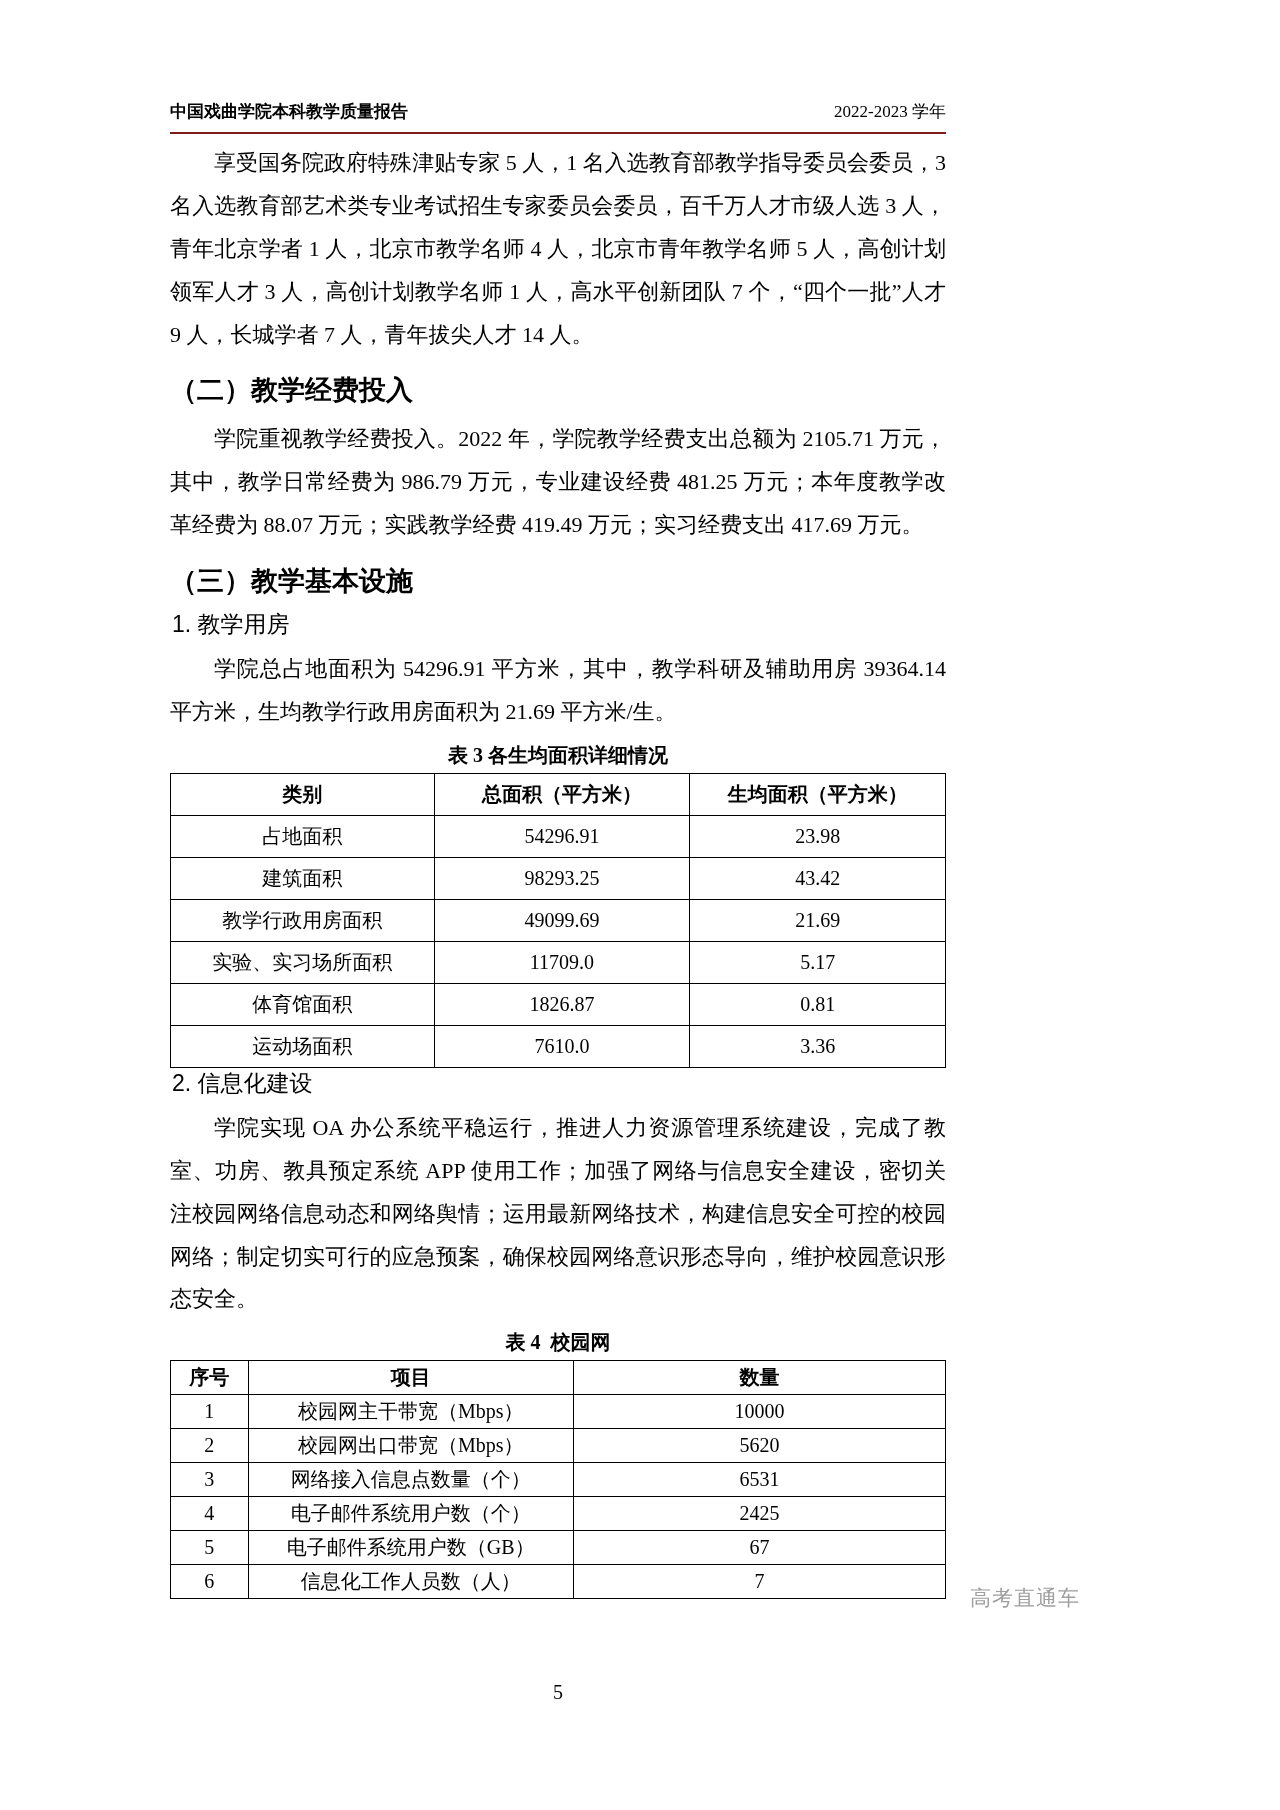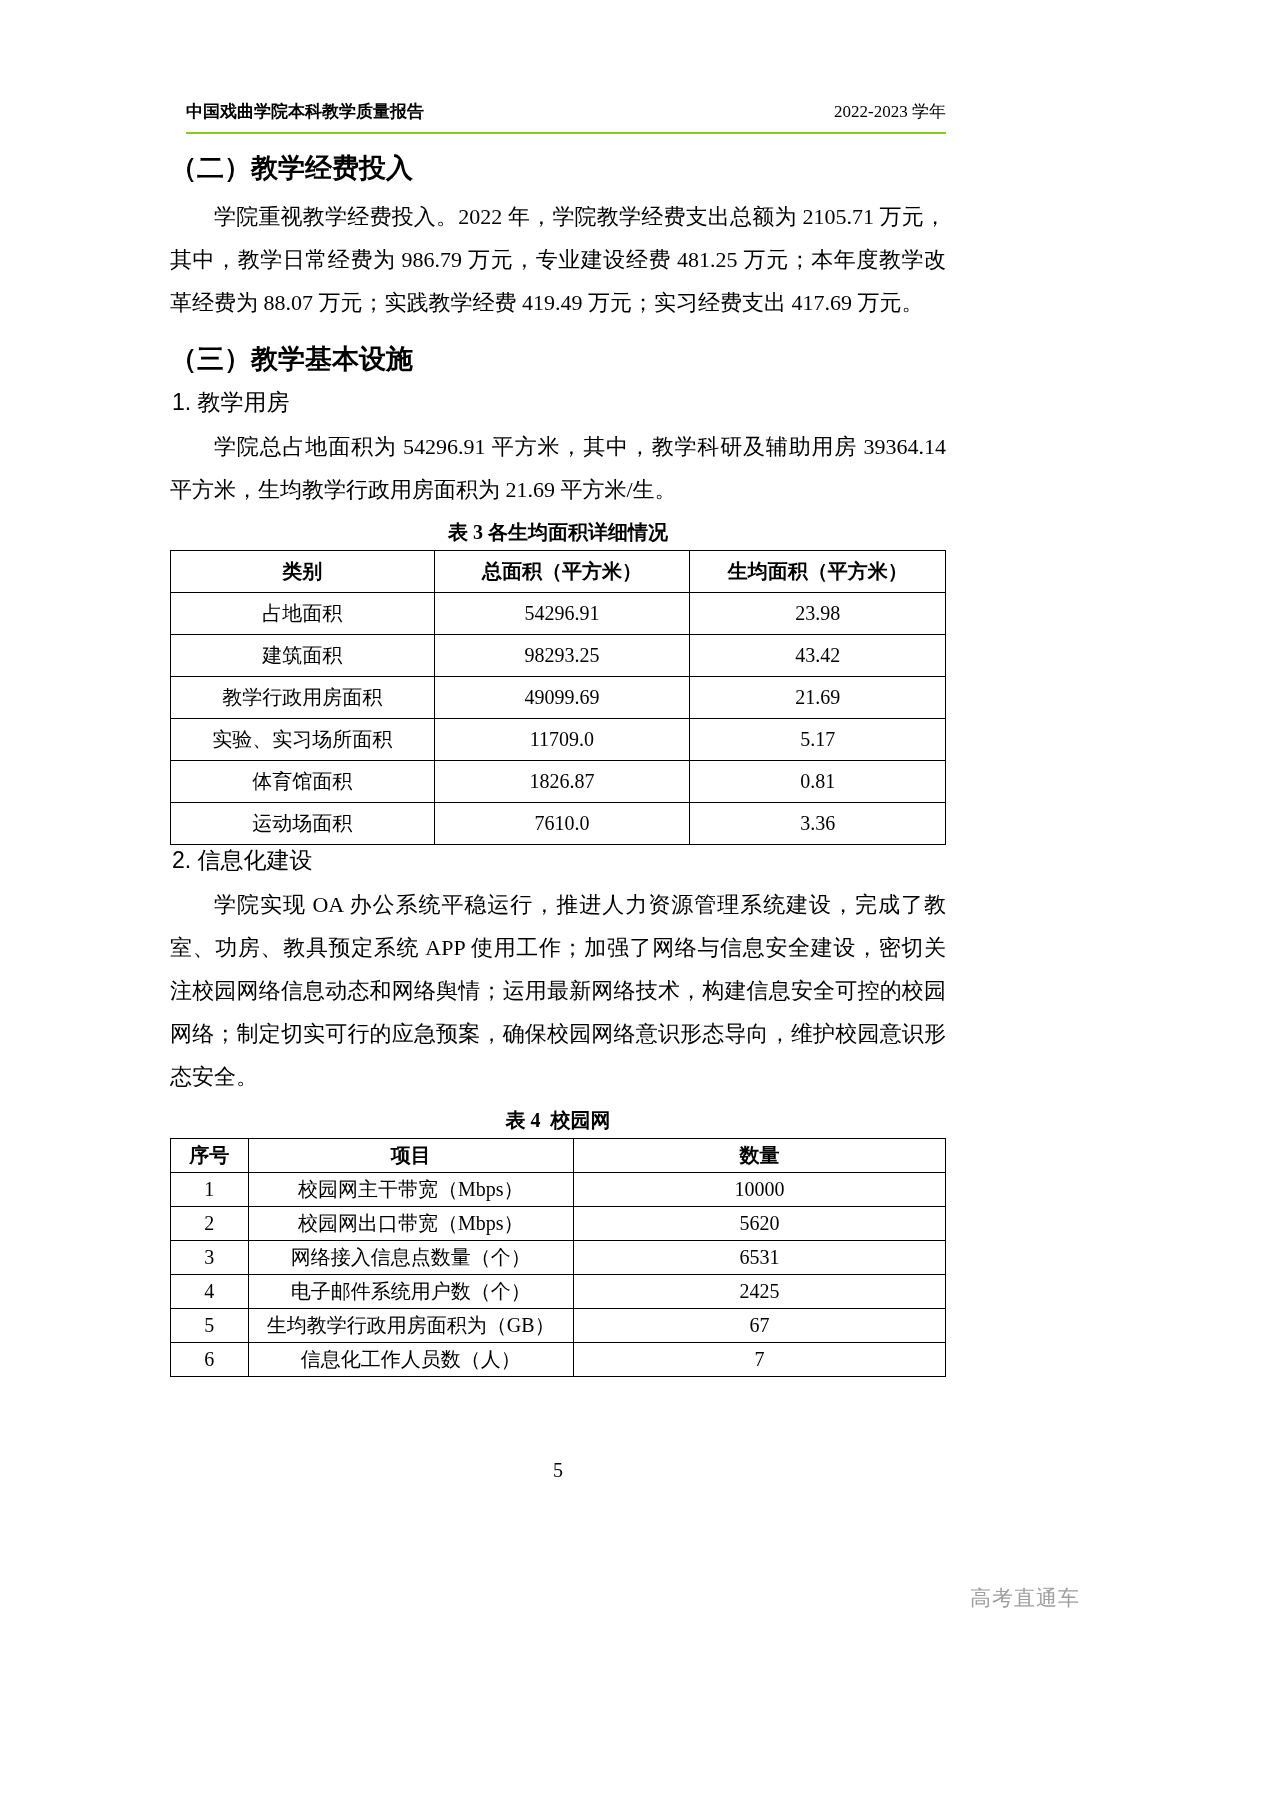--- a/index.html
+++ b/index.html
@@ -17,23 +17,22 @@
     left: 170px;
     top: 100px;
     width: 776px;
   }
   .header {
     display: flex;
     justify-content: space-between;
     align-items: flex-end;
     font-size: 17px;
     padding-bottom: 9px;
-    border-bottom: 2px solid #84cc16;
-    font-family: "Liberation Sans", sans-serif;
-    margin-left: 16px;
+    border-bottom: 2px solid #7f1d1d;
+    font-family: "Liberation Sans", sans-serif;
   }
   .header .left { font-weight: 600; }
   .header .right { font-family: "Liberation Serif", serif; }
   p.para {
     font-size: 22px;
     line-height: 1.95;
     text-align: justify;
     text-indent: 2em;
     margin: 8px 0 0 0;
   }
@@ -92,20 +91,21 @@
 <body>
 
 <div class="page">
   <div class="content">
 
     <div class="header">
       <span class="left">中国戏曲学院本科教学质量报告</span>
       <span class="right">2022-2023 学年</span>
     </div>
 
+    <p class="para">享受国务院政府特殊津贴专家 5 人，1 名入选教育部教学指导委员会委员，3 名入选教育部艺术类专业考试招生专家委员会委员，百千万人才市级人选 3 人，青年北京学者 1 人，北京市教学名师 4 人，北京市青年教学名师 5 人，高创计划领军人才 3 人，高创计划教学名师 1 人，高水平创新团队 7 个，“四个一批”人才 9 人，长城学者 7 人，青年拔尖人才 14 人。</p>
 
     <h2 class="sec">（二）教学经费投入</h2>
 
     <p class="para">学院重视教学经费投入。2022 年，学院教学经费支出总额为 2105.71 万元，其中，教学日常经费为 986.79 万元，专业建设经费 481.25 万元；本年度教学改革经费为 88.07 万元；实践教学经费 419.49 万元；实习经费支出 417.69 万元。</p>
 
     <h2 class="sec">（三）教学基本设施</h2>
 
     <h3 class="sub">1. 教学用房</h3>
 
     <p class="para">学院总占地面积为 54296.91 平方米，其中，教学科研及辅助用房 39364.14 平方米，生均教学行政用房面积为 21.69 平方米/生。</p>
@@ -194,21 +194,21 @@
           <td>网络接入信息点数量（个）</td>
           <td>6531</td>
         </tr>
         <tr>
           <td>4</td>
           <td>电子邮件系统用户数（个）</td>
           <td>2425</td>
         </tr>
         <tr>
           <td>5</td>
-          <td>生均教学行政用房面积为（GB）</td>
+          <td>电子邮件系统用户数（GB）</td>
           <td>67</td>
         </tr>
         <tr>
           <td>6</td>
           <td>信息化工作人员数（人）</td>
           <td>7</td>
         </tr>
       </tbody>
     </table>
 

